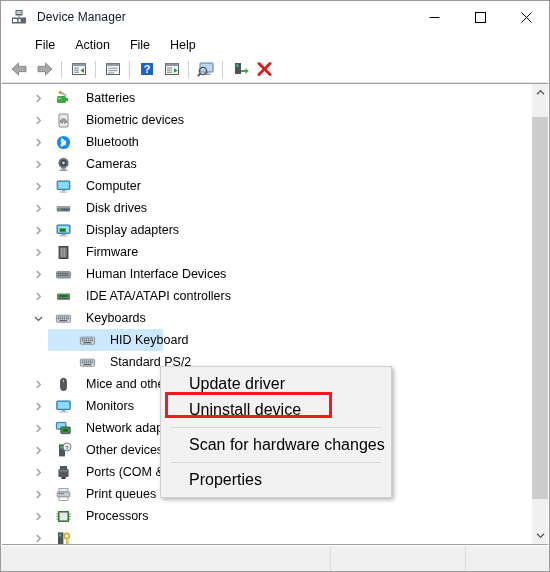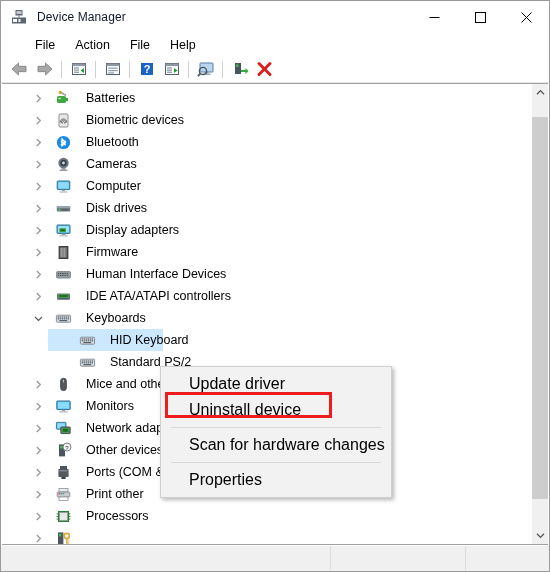--- a/index.html
+++ b/index.html
@@ -611,21 +611,21 @@
           <span class="dev-icon">
             <svg width="17" height="17" viewBox="0 0 17 17">
               <rect x="4" y="2.4" width="9" height="3.6" fill="#e9eaec" stroke="#8d949b" stroke-width="0.8"></rect>
               <rect x="2.2" y="6" width="12.6" height="5" rx="0.8" fill="#c8ccd1" stroke="#7d848b" stroke-width="0.8"></rect>
               <rect x="3.6" y="7" width="1.6" height="1.3" fill="#e23b3b"></rect>
               <rect x="5.6" y="7" width="1.6" height="1.3" fill="#3f9de0"></rect>
               <rect x="7.6" y="7" width="1.6" height="1.3" fill="#3fa842"></rect>
               <rect x="4" y="11" width="9" height="3.4" fill="#ffffff" stroke="#8d949b" stroke-width="0.8"></rect>
             </svg>
           </span>
-          <span class="label">Print other</span>
+          <span class="label">Print queues</span>
         </div>
         <div class="node">
           <span class="twisty">
             <svg width="9" height="9" viewBox="0 0 9 9">
               <path d="M2.8 1 L6.3 4.5 L2.8 8" fill="none" stroke="#9a9a9a" stroke-width="1.3"></path>
             </svg>
           </span>
           <span class="dev-icon">
             <svg width="17" height="17" viewBox="0 0 17 17">
               <rect x="3" y="3" width="11" height="11" fill="#2f7d34"></rect>

